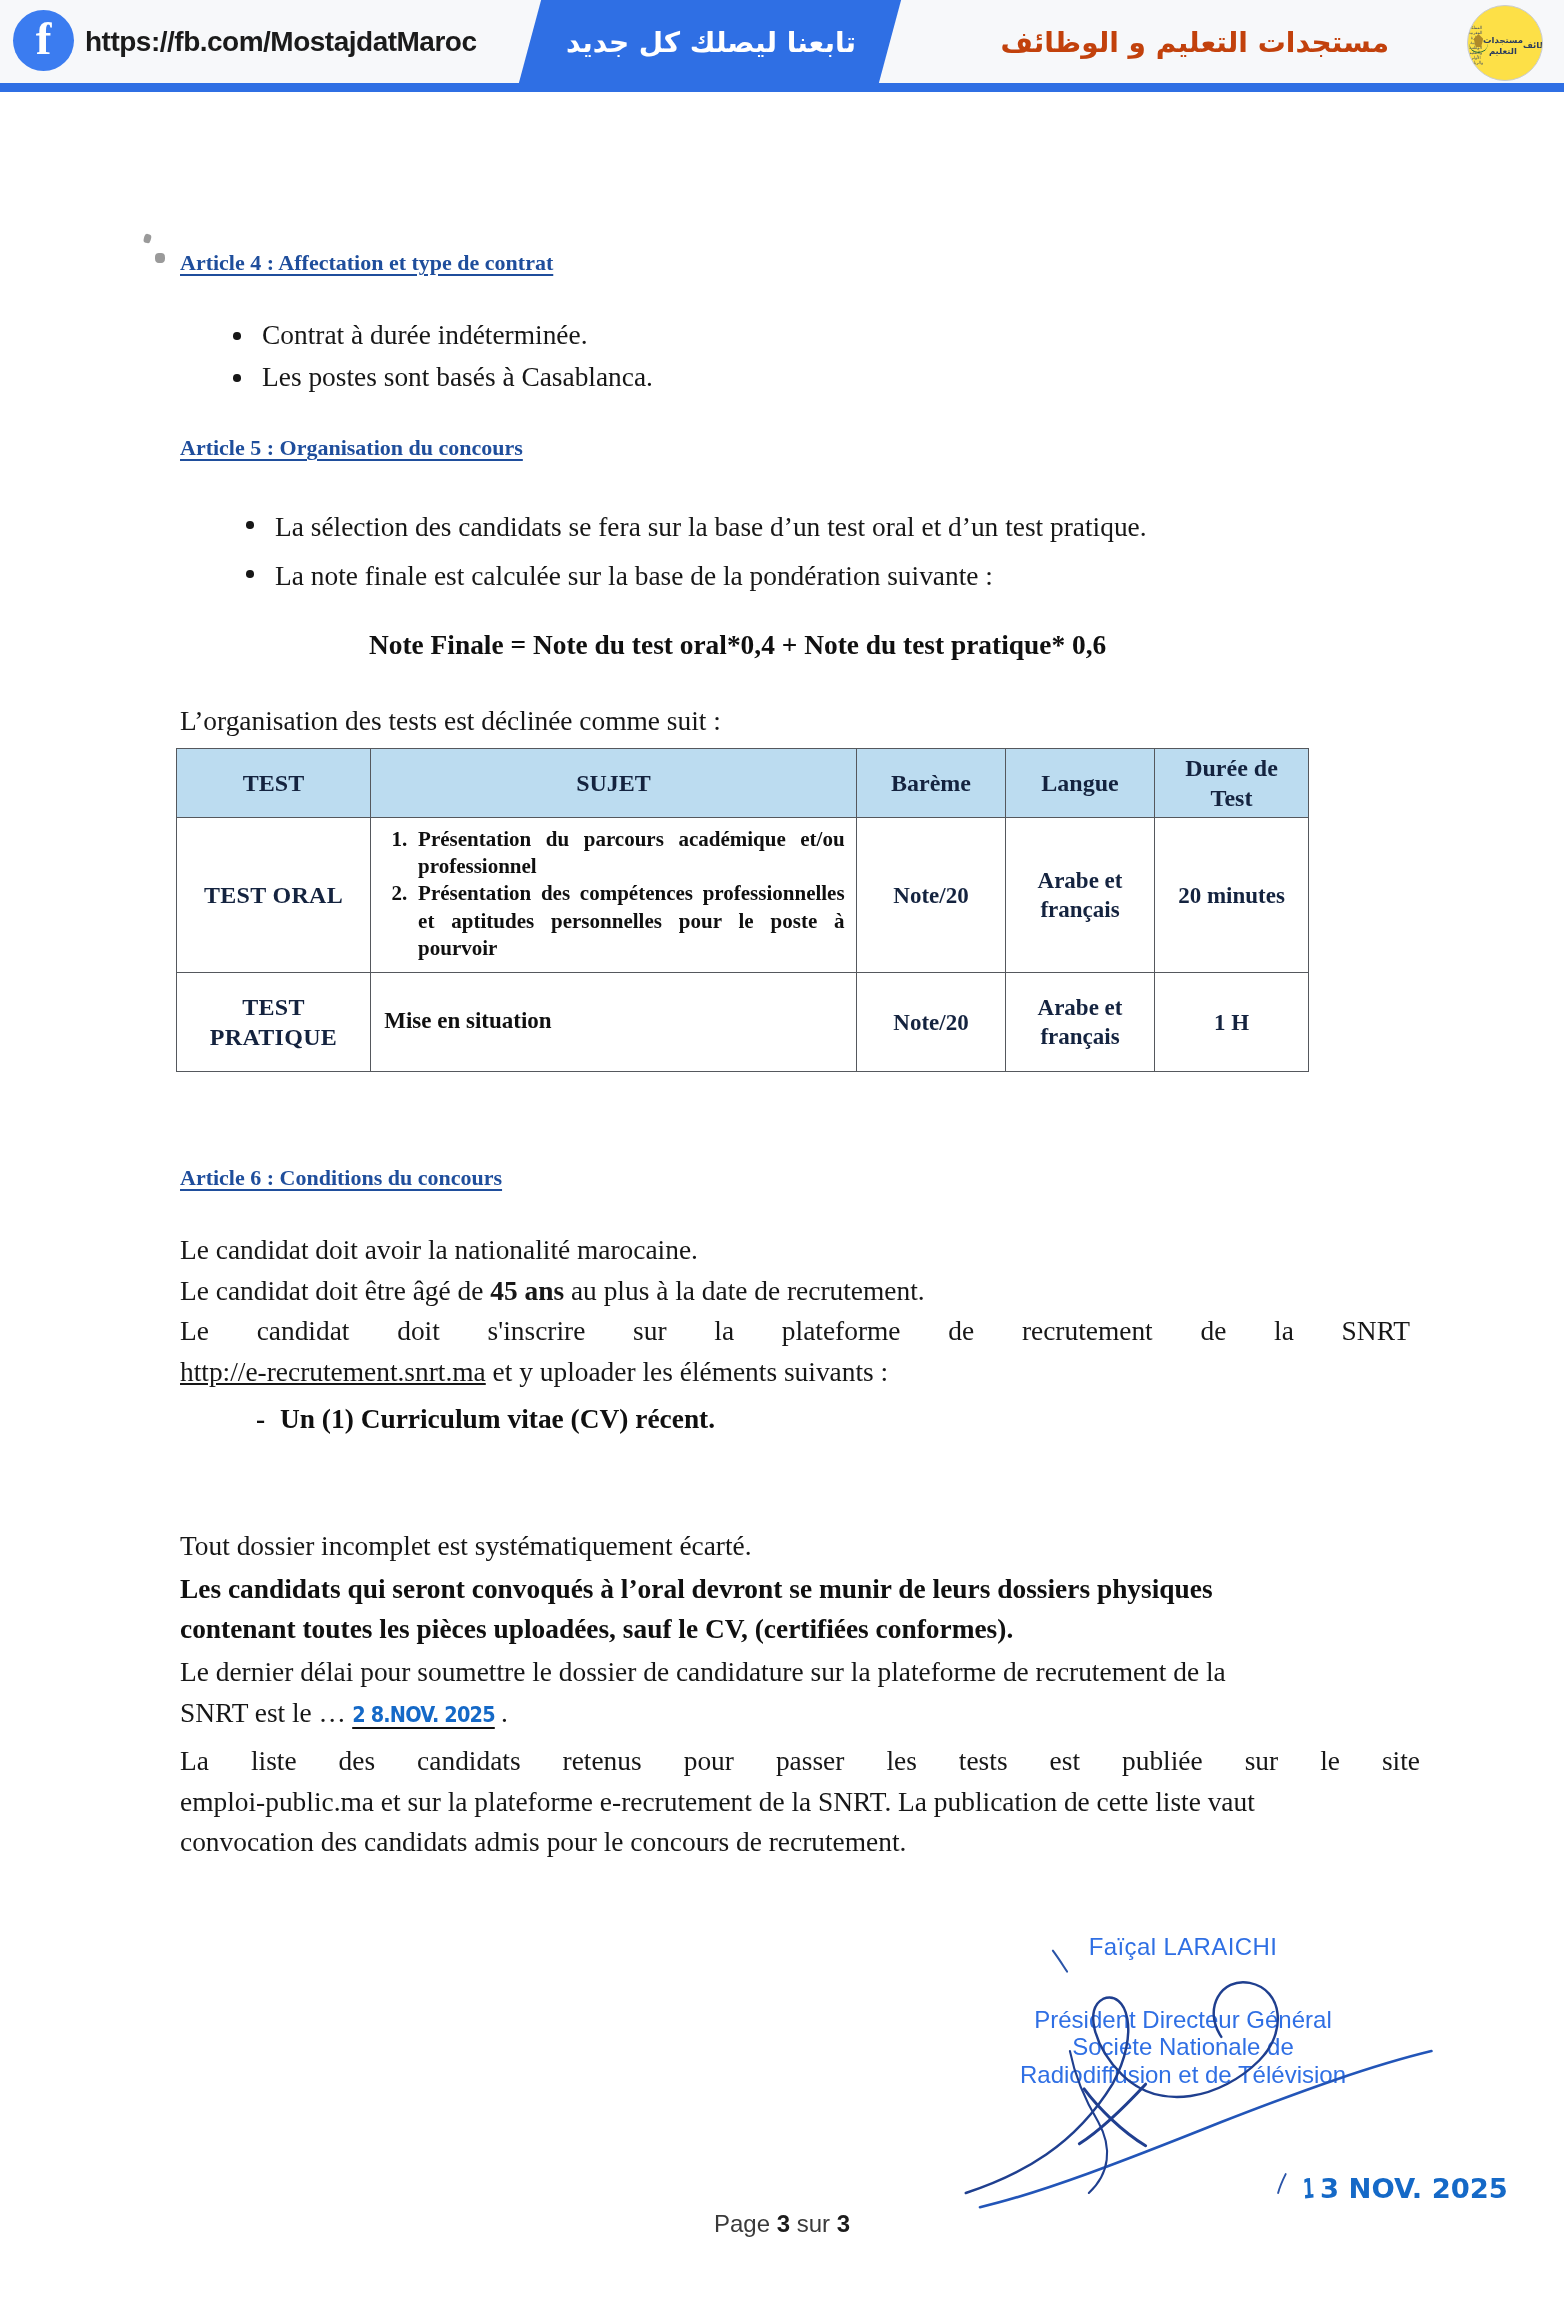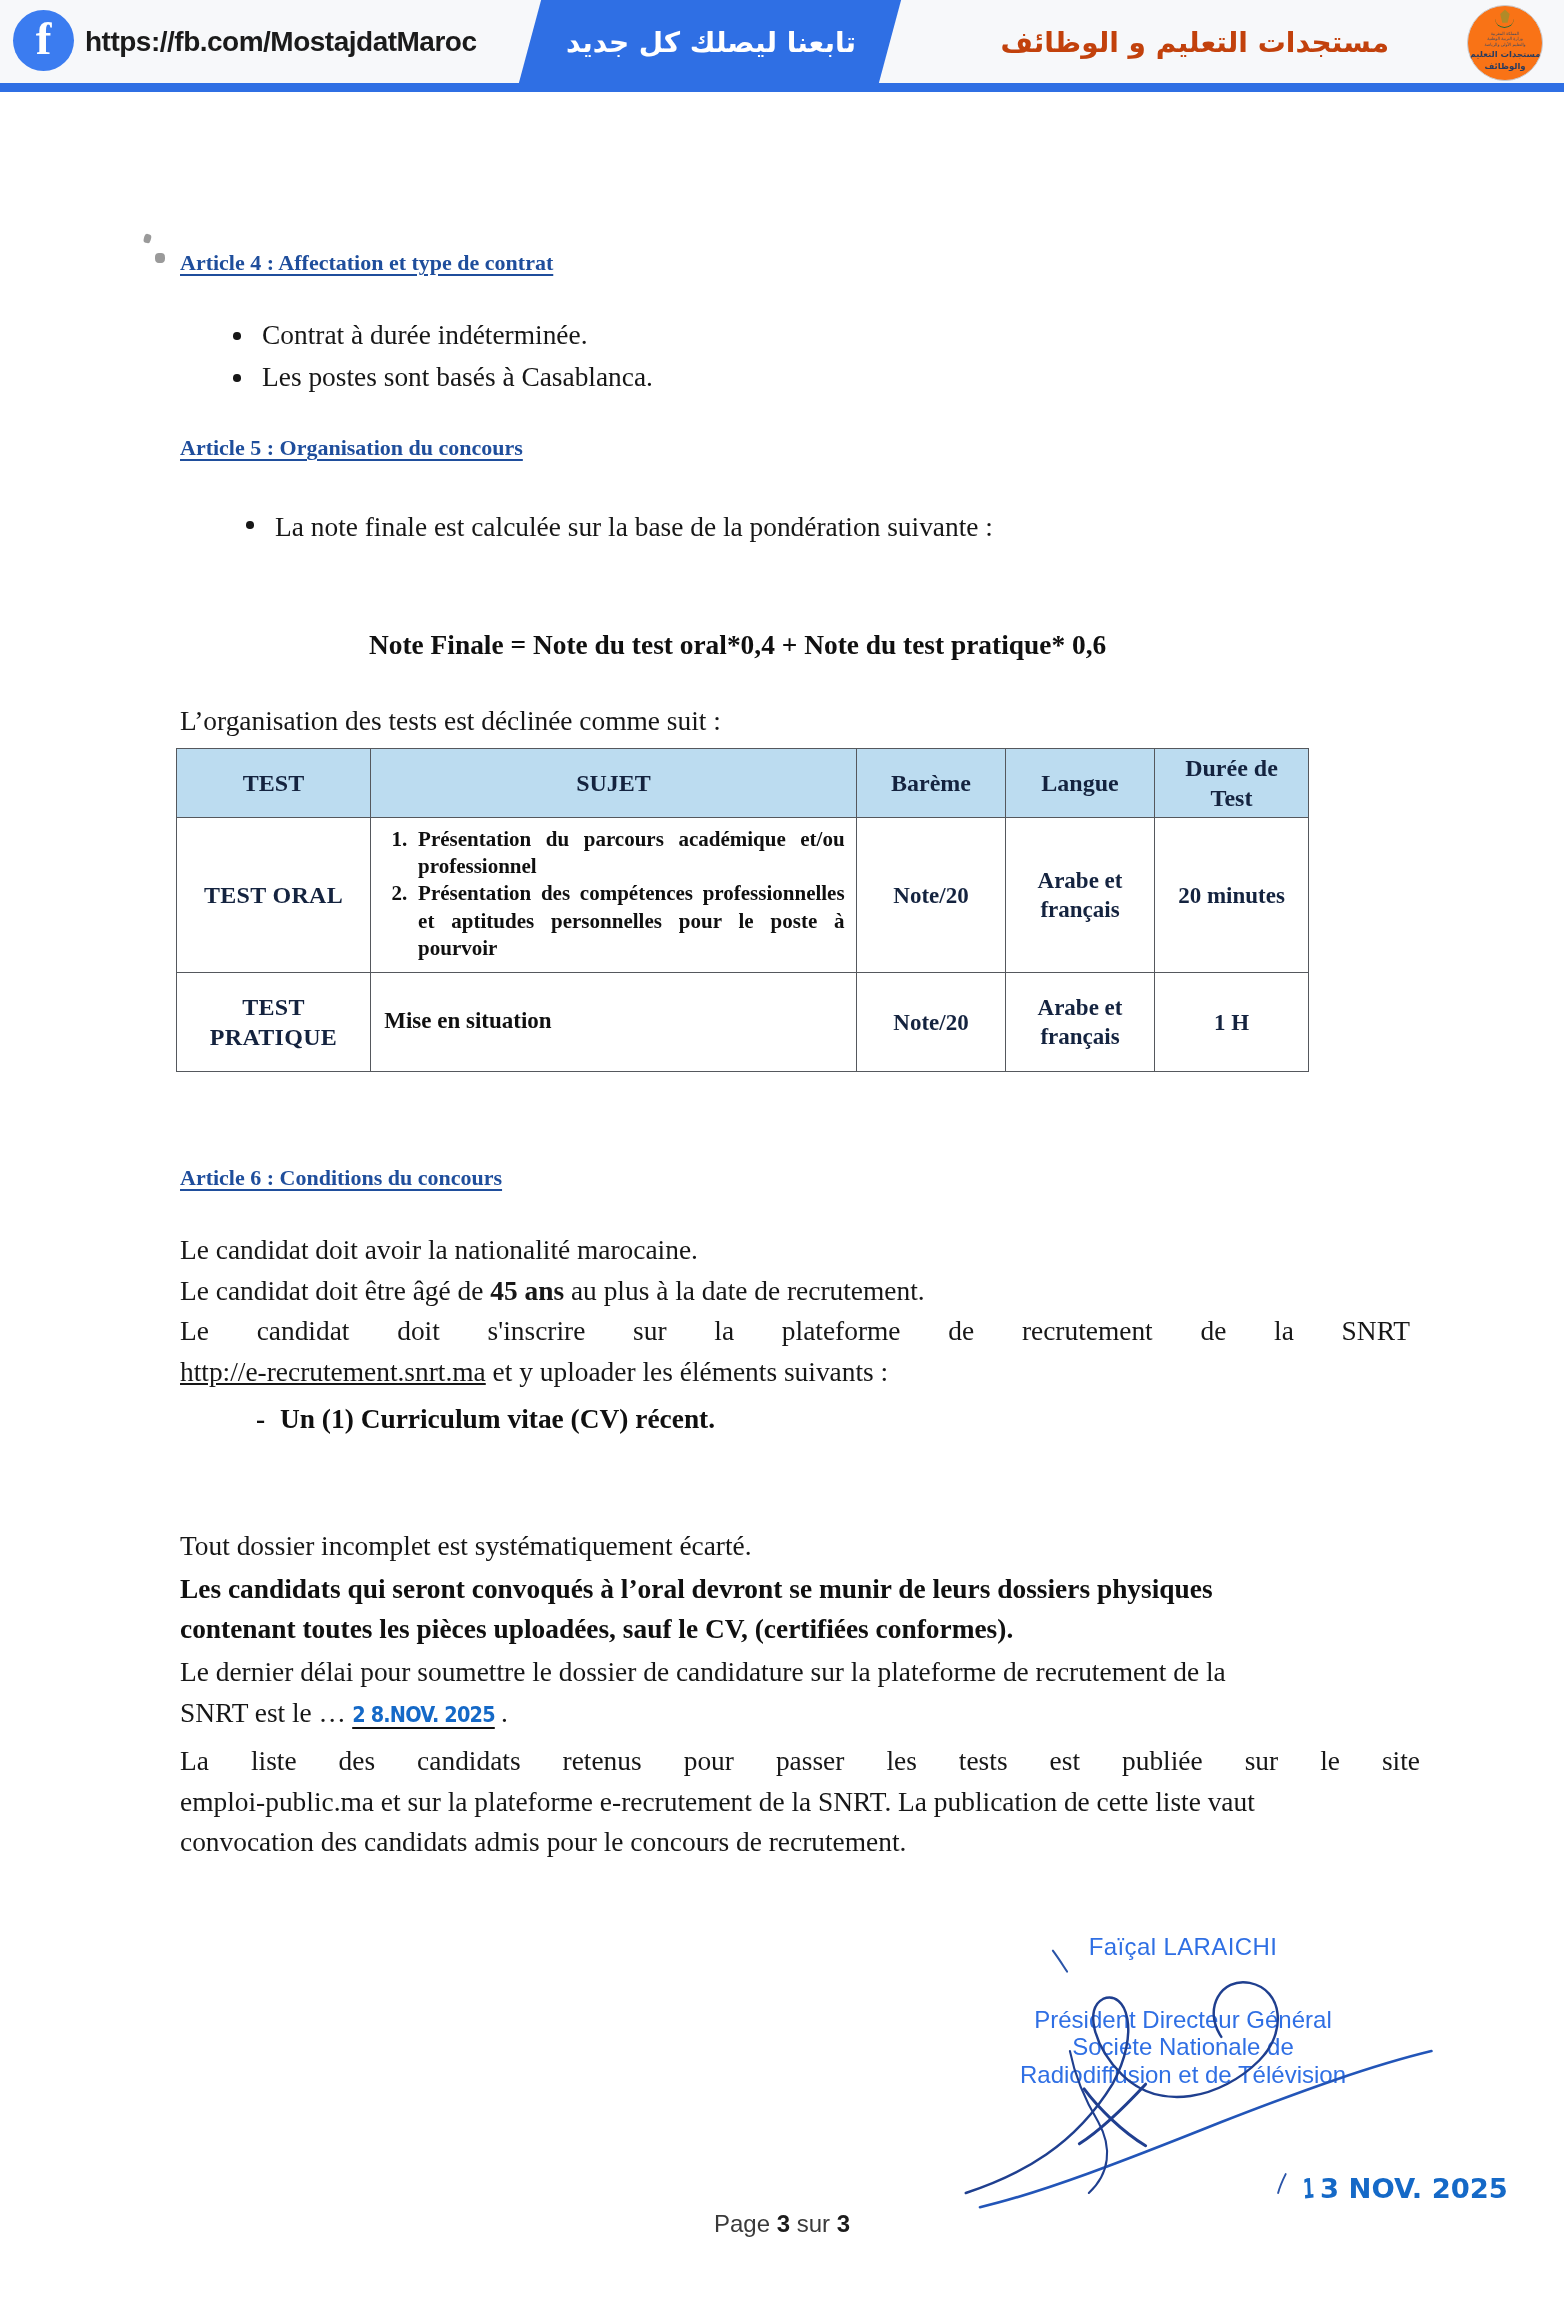--- a/index.html
+++ b/index.html
@@ -92,23 +92,23 @@
     font-weight: bold;
     font-size: 28px;
     white-space: nowrap;
   }
   .seal {
     position: absolute;
     right: 21px; top: 4.7px;
     width: 76px; height: 76px;
     border-radius: 50%;
     border: 1.4px solid #c9ccd2;
-    background: #f97316;
+    background: #fde047;
     display: flex;
-    flex-direction: column;
+    flex-direction: row;
     align-items: center;
     justify-content: flex-start;
     padding-top: 3.8px;
     box-sizing: border-box;
     overflow: hidden;
     margin-left: 40px;
   }
   .seal-crest {
     width: 21px; height: 21px;
     position: relative;
@@ -406,20 +406,21 @@
   <h2 class="article" style="left:180px; top:167px;">Article 4 : Affectation et type de contrat</h2>
 
   <ul class="bullet-list" style="left:222px; top:231px;">
     <li>Contrat à durée indéterminée.</li>
     <li>Les postes sont basés à Casablanca.</li>
   </ul>
 
   <h2 class="article" style="left:180px; top:352px;">Article 5 : Organisation du concours</h2>
 
   <ul class="bullet-list" style="left:235px; top:420px;">
+    <li style="line-height:49px;">La sélection des candidats se fera sur la base d’un test oral et d’un test pratique.</li>
     <li style="line-height:49px;">La note finale est calculée sur la base de la pondération suivante :</li>
   </ul>
 
   <div class="formula" style="left:369px; top:547px;">Note Finale = Note du test oral*0,4 + Note du test pratique* 0,6</div>
 
   <div class="lead-line" style="left:180px; top:623px;">L’organisation des tests est déclinée comme suit :</div>
 
   <div class="tbl-wrap">
     <table class="tests">
       <colgroup>

